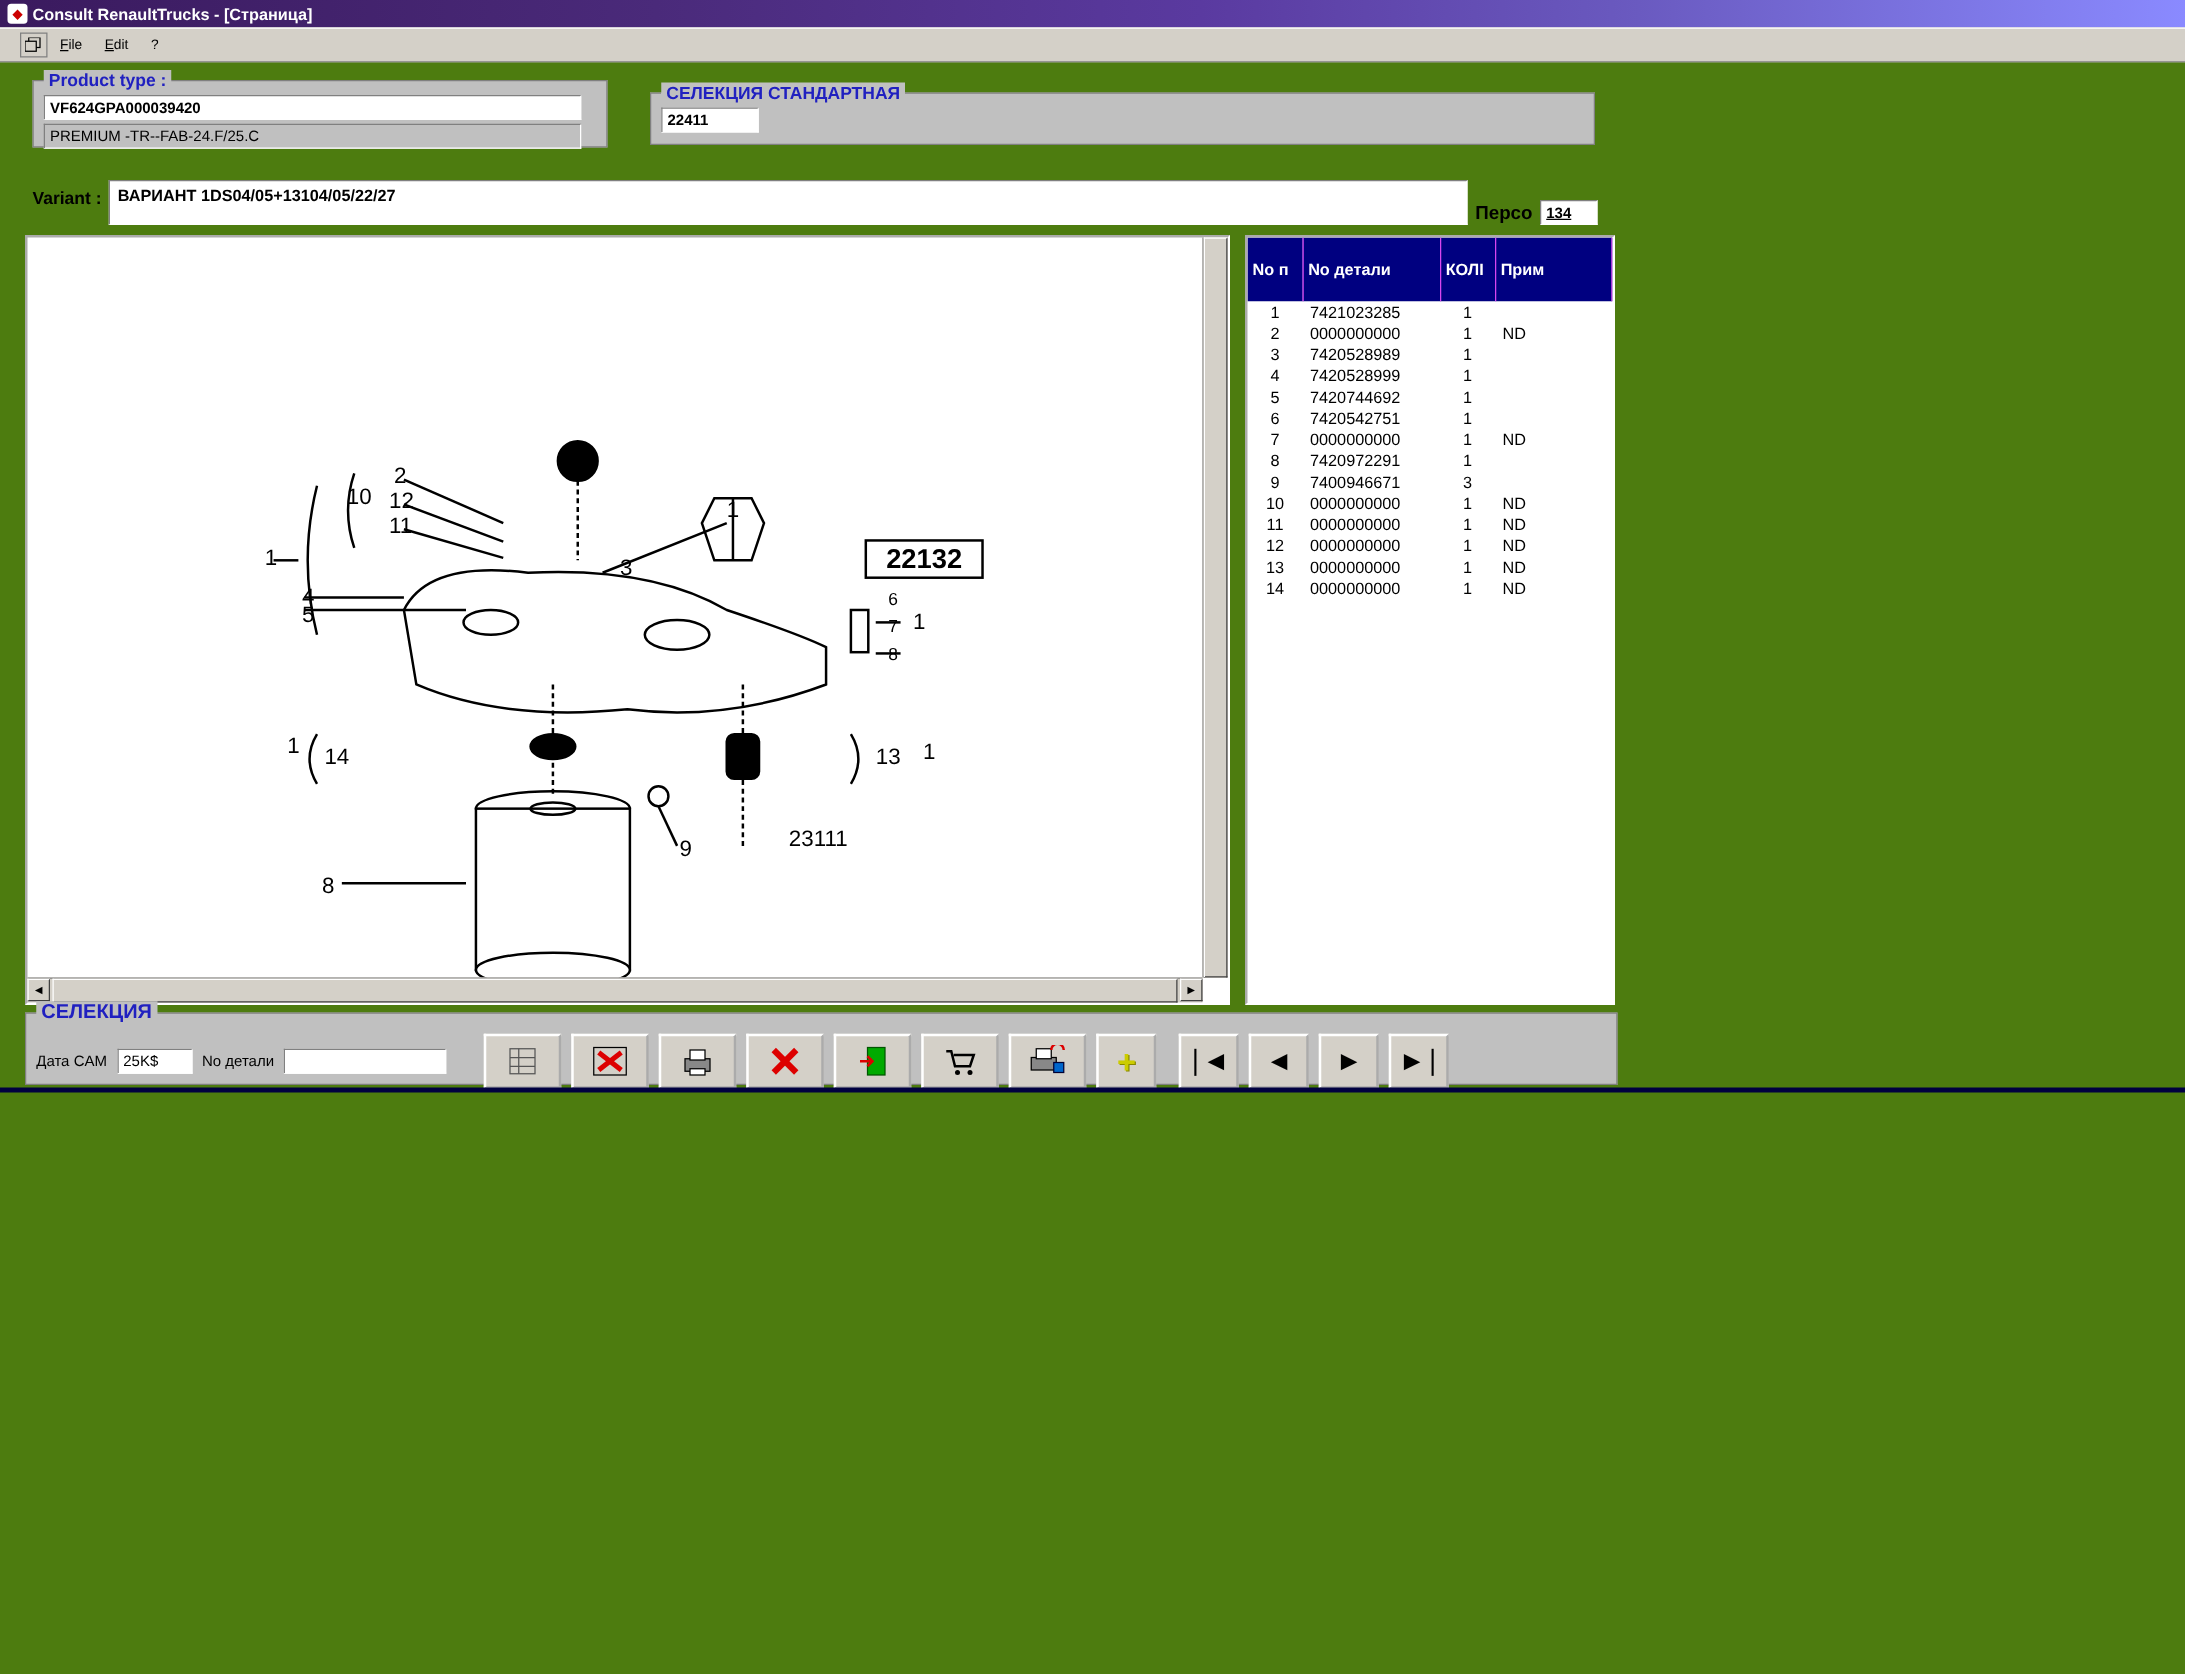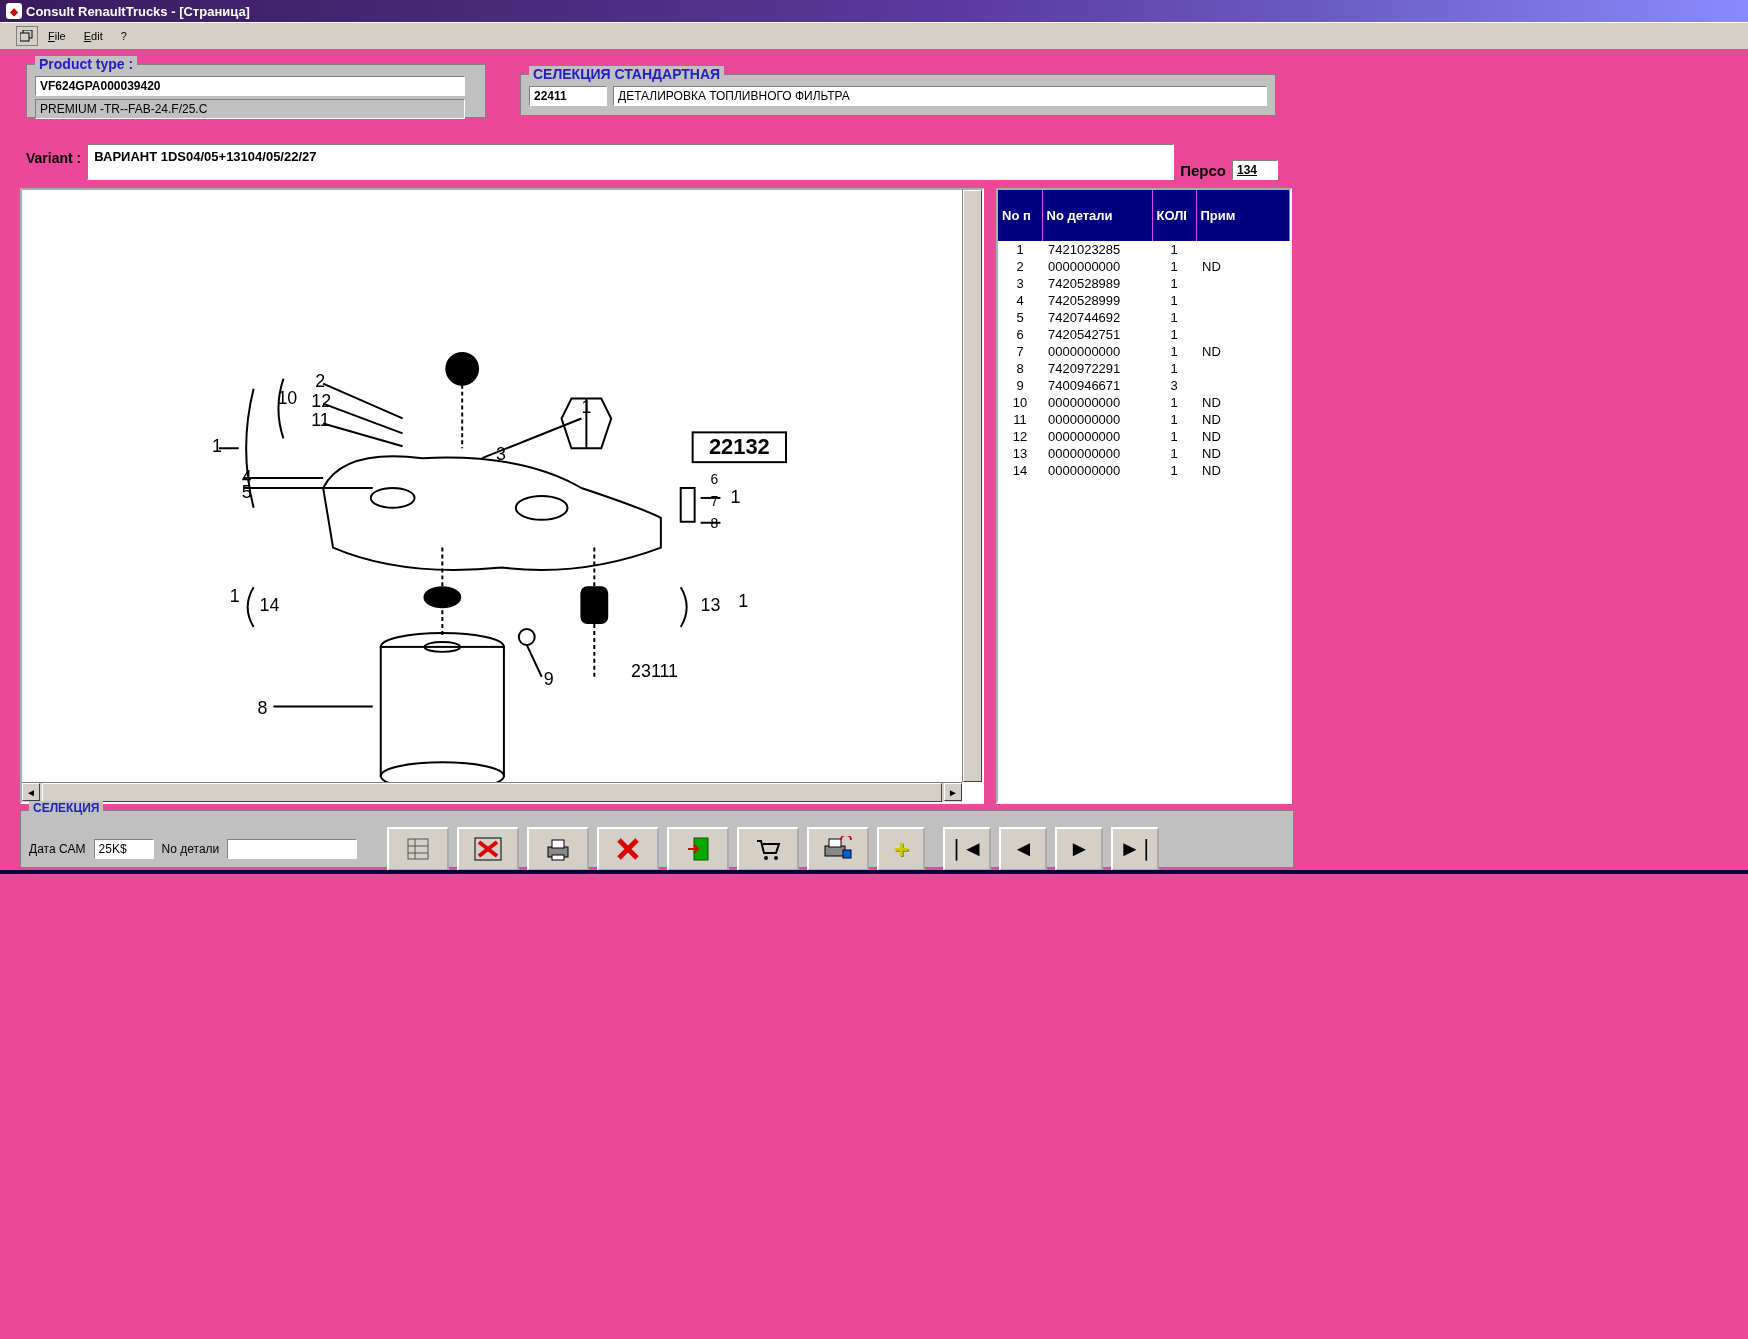--- a/index.html
+++ b/index.html
@@ -43,21 +43,21 @@
     width: 22px; height: 20px;
     border: 1px solid #808080;
     background: #d4d0c8;
     display:flex; align-items:center; justify-content:center;
   }
   .mitem { padding: 2px 8px; cursor: default; }
   .mitem u { text-decoration: underline; }
 
   .workspace {
     position: relative;
-    background: #ec4899;
+    background: #4d7c0f;
     width: 100%;
     height: calc(100% - 50px);
   }
   .panel {
     position: absolute;
     left: 10px; top: 4px;
     width: 1280px;
     background: #c0c0c0;
   }
 
@@ -165,21 +165,21 @@
   
   .selgrp {
     position:absolute;
     left:10px; top: 756px;
     width: 1274px; height: 58px;
     border:1px solid #808080;
     background:#c0c0c0;
   }
   .selgrp .legend {
     position:absolute; top:-10px; left:8px;
-    background:#c0c0c0; color:#2020c0; font-weight:bold; font-size:12px;
+    background:#c0c0c0; color:#2020c0; font-weight:bold; font-size:16px;
     padding:0 4px;
   }
   .selgrp .content { display:flex; align-items:center; gap:8px; padding: 16px 8px 6px 8px;}
   .selgrp .tlbl { font-size:12px; }
 
   .tbtn {
     width: 62px; height: 44px;
     background:#d4d0c8;
     border:2px outset #fff;
     display:flex; align-items:center; justify-content:center;
@@ -222,21 +222,20 @@
     <legend>Product type :</legend>
     <div class="sunken" style="width:430px;font-weight:bold;">VF624GPA000039420</div>
     <div style="height:3px"></div>
     <div class="sunken grey" style="width:430px;">PREMIUM -TR--FAB-24.F/25.C</div>
   </fieldset>
 
   <fieldset class="grp topright">
     <legend>СЕЛЕКЦИЯ СТАНДАРТНАЯ</legend>
     <div class="row">
       <div class="sunken" style="width:78px;font-weight:bold;">22411</div>
-      <div class="sunken" style="flex:1;">ДЕТАЛИРОВКА ТОПЛИВНОГО ФИЛЬТРА</div>
     </div>
   </fieldset>
 
   <div class="variantrow">
     <div class="lbl">Variant :</div>
     <div class="bigbox">
       <span style="font-weight:bold;">ВАРИАНТ 1DS04/05+13104/05/22/27</span>
     </div>
     <div class="perso" style="align-self:center;">Персо</div>
     <div class="sunken persobox" style="font-weight:bold;align-self:center;text-decoration:underline;">134</div>

